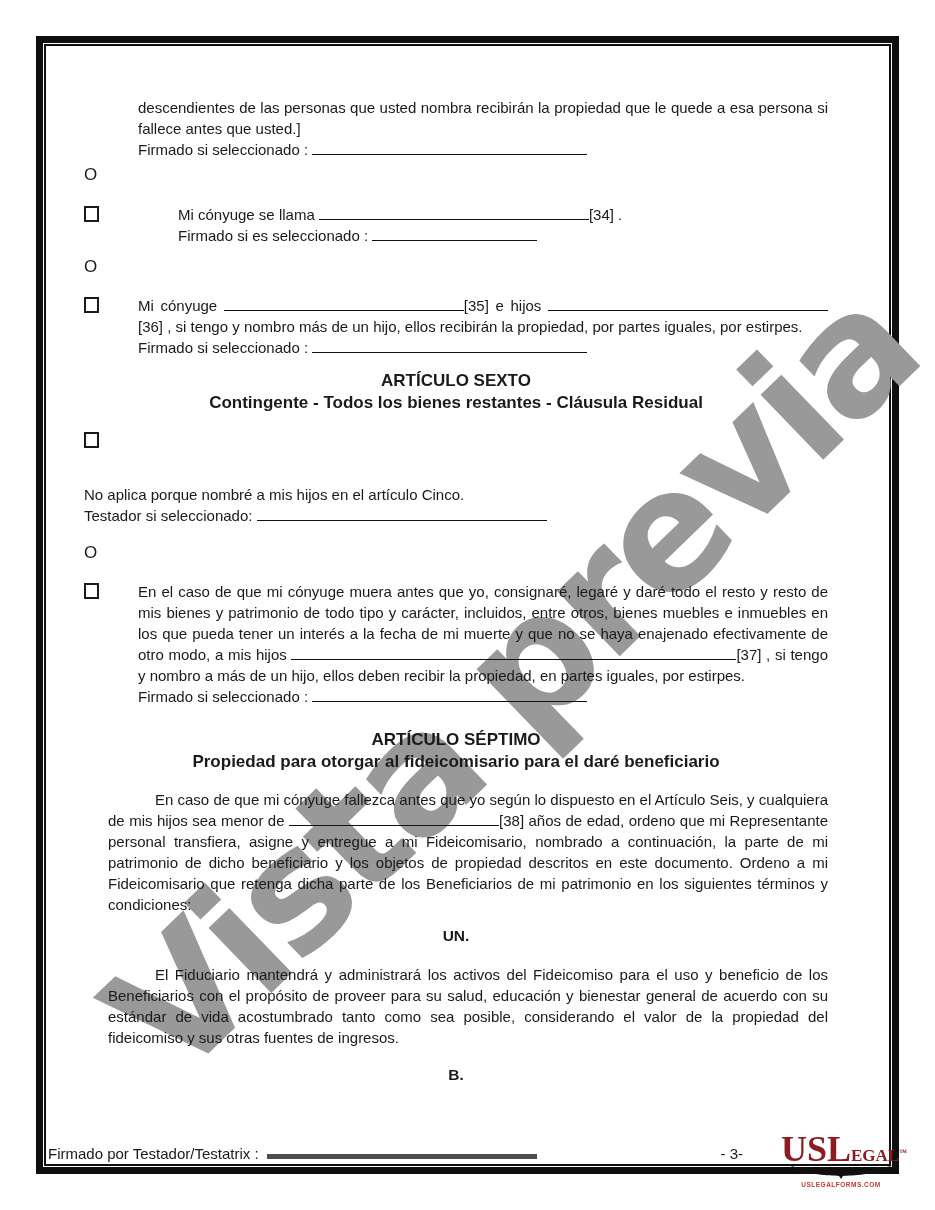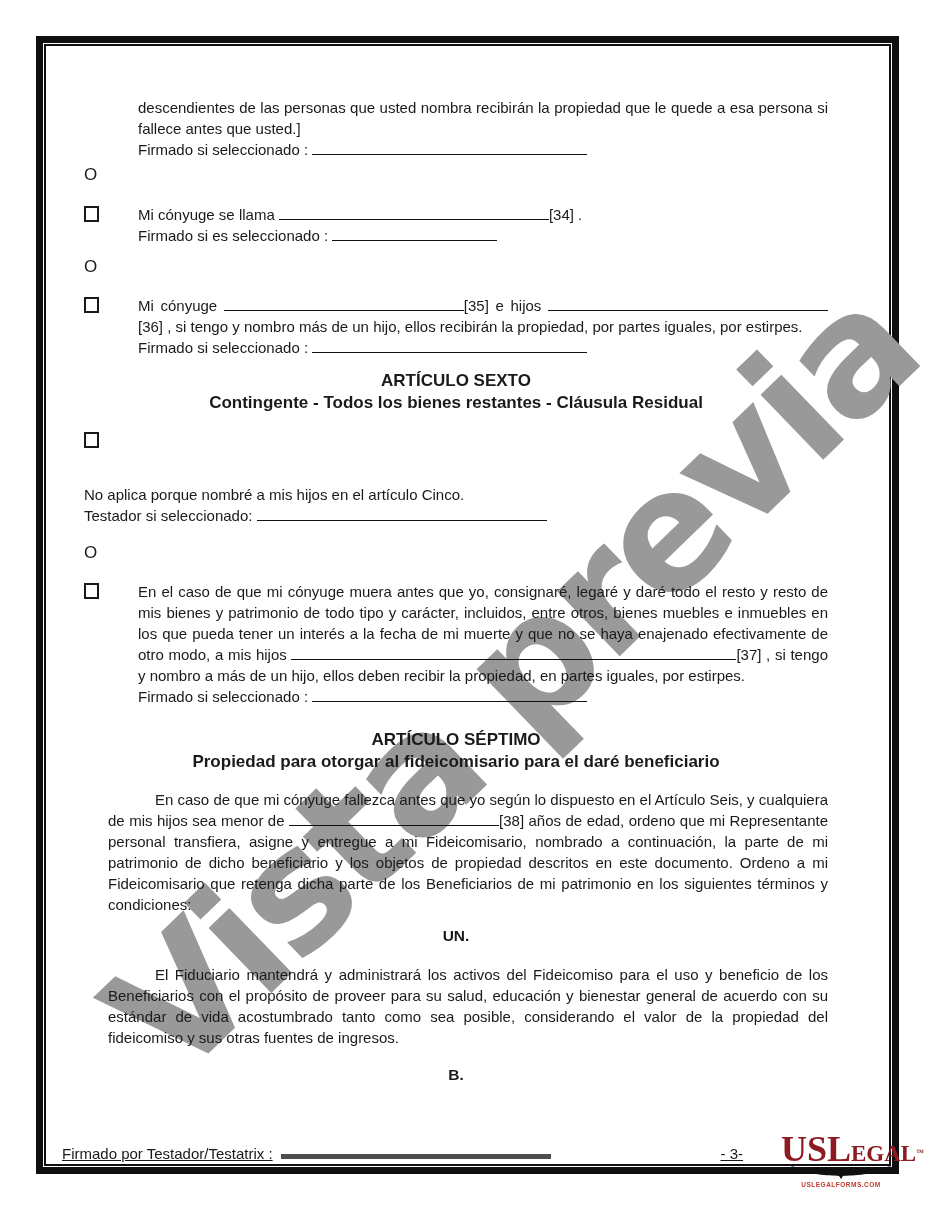--- a/index.html
+++ b/index.html
@@ -15,40 +15,40 @@
   .cb-col { width:54px; flex:0 0 54px; }
   .cb-box { display:inline-block; width:15px; height:16px; border:2px solid #1a1a1a; margin-top:2px; background:#fff; }
   .cb-text { flex:1; }
   .or { font-size:17px; }
   .bl { display:inline-block; height:15px; border-bottom:1.4px solid #111; vertical-align:baseline; }
   .heading { text-align:center; font-weight:bold; font-size:17px; line-height:22px; }
   .center-label { text-align:center; font-weight:bold; font-size:15.5px; }
   .indent { text-indent:47px;margin-left:24px; }
   
   .mt-o1 { margin-top:4px; }
-  .mt-item34 { margin-top:19px; }
+  .mt-item34 { margin-top:19px;gap:40px; }
   .mt-o2 { margin-top:10px; }
   .mt-item35 { margin-top:18px; }
   .mt-art6 { margin-top:12px; }
   .mt-noaplica { margin-top:16px;flex-direction:column; }
   .mt-o3 { margin-top:16px; }
   .mt-item37 { margin-top:18px; }
   .mt-art7 { margin-top:22px; }
   .mt-para38 { margin-top:16px; }
   .mt-un { margin-top:10px; }
   .mt-fidu { margin-top:18px; }
   .mt-b { margin-top:16px; }
   
-  .footer { position:absolute; left:16px; right:8px; bottom:2px; z-index:3; display:flex; align-items:baseline; font-size:15px;text-decoration:underline; }
+  .footer { position:absolute; left:2px; right:8px; bottom:2px; z-index:3; display:flex; align-items:baseline; font-size:15px; }
   .sig-line { display:inline-block; width:270px; border-bottom:5px solid #4d4d4d; height:16px; margin-left:8px; }
   .page-num { margin-left:auto; margin-right:138px; }
   .logo { position:absolute; right:-12px; bottom:-24px; width:120px; text-align:center; z-index:4; }
   .logo-text { font-family:"Liberation Serif", serif; font-weight:bold; color:#8e1b21; line-height:24px; white-space:nowrap; }
   .logo-text .big { font-size:36px; }
-  .logo-text .small { font-size:23px; }
+  .logo-text .small { font-size:17px; }
   .logo-text sup { font-size:8px; color:#8e1b21; }
   .logo-wings { margin-top:-4px; }
   .logo-tagline { font-size:6.5px; color:#c43a2e; letter-spacing:0.5px; margin-top:-2px; font-weight:bold; }
 </style>
 </head>
 <body>
 
 <div class="page">
   <div class="page-inner">
 

